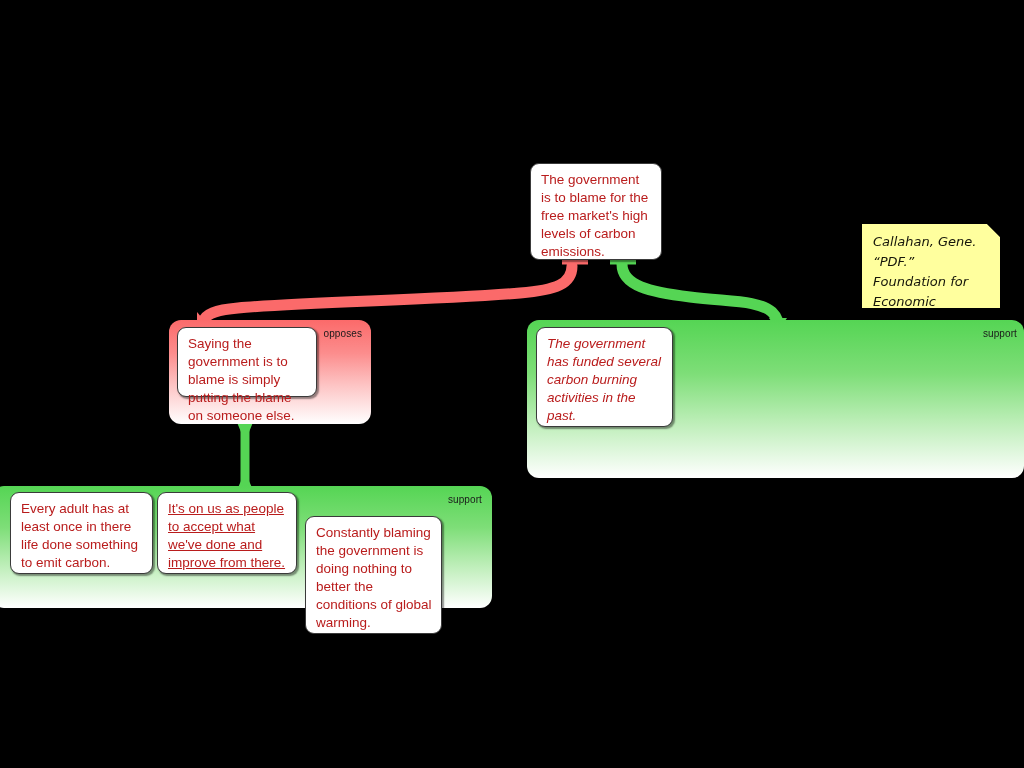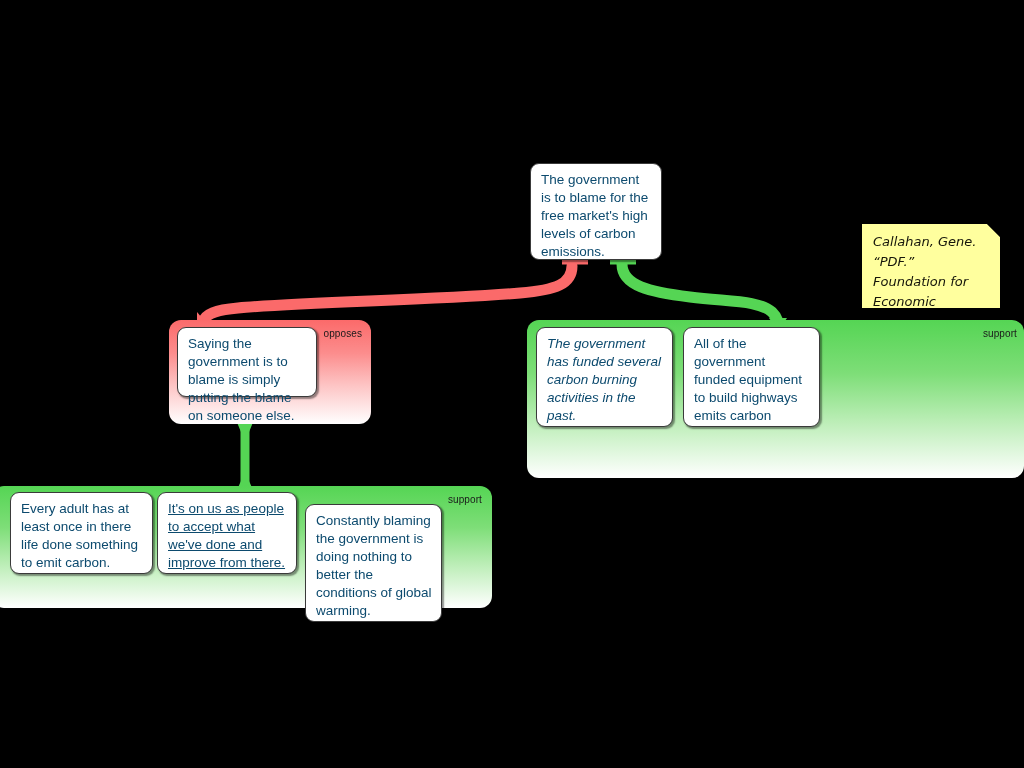--- a/index.html
+++ b/index.html
@@ -49,21 +49,21 @@
   
   .card {
     position: absolute;
     background: #ffffff;
     border: 1px solid #3a3a3a;
     border-radius: 9px;
     box-sizing: border-box;
     padding: 7px 9px 6px 10px;
     font-size: 13.5px;
     line-height: 18px;
-    color: #0c4a6e;
+    color: #b91c1c;
     box-shadow: 1.5px 1.5px 1.5px rgba(0,0,0,.42);
   }
   .card.root {
     z-index: 6;
   }
 
   
   .note {
     position: absolute;
     background: #ffff9e;
@@ -135,30 +135,27 @@
   <div class="card" style="left:177px; top:327px; width:140px; height:70px;">
     <span>Saying the government is to blame is simply putting the blame on someone else.</span>
   </div>
 
   <div class="group support" style="left:527px; top:320px; width:497px; height:158px;">
     <span class="group-label" style="right:7px;">support</span>
   </div>
   <div class="card" style="left:536px; top:327px; width:137px; height:100px;font-style:italic;">
     <span>The government has funded several carbon burning activities in the past.</span>
   </div>
-  <div class="card" style="left:683px; top:327px; width:137px; height:100px;">
-    <span>All of the government funded equipment to build highways emits carbon</span>
-  </div>
 
   <div class="group support" style="left:-8px; top:486px; width:500px; height:122px;">
     <span class="group-label" style="right:10px;">support</span>
   </div>
   <div class="card" style="left:10px; top:492px; width:143px; height:82px;">
     <span>Every adult has at least once in there life done something to emit carbon.</span>
   </div>
   <div class="card" style="left:157px; top:492px; width:140px; height:82px;text-decoration:underline;">
     <span>It's on us as people to accept what we've done and improve from there.</span>
   </div>
-  <div class="card" style="left:305px; top:504px; width:137px; height:118px;">
+  <div class="card" style="left:305px; top:516px; width:137px; height:118px;">
     <span>Constantly blaming the government is doing nothing to better the conditions of global warming.</span>
   </div>
 
 </div>
 
 </body></html>

